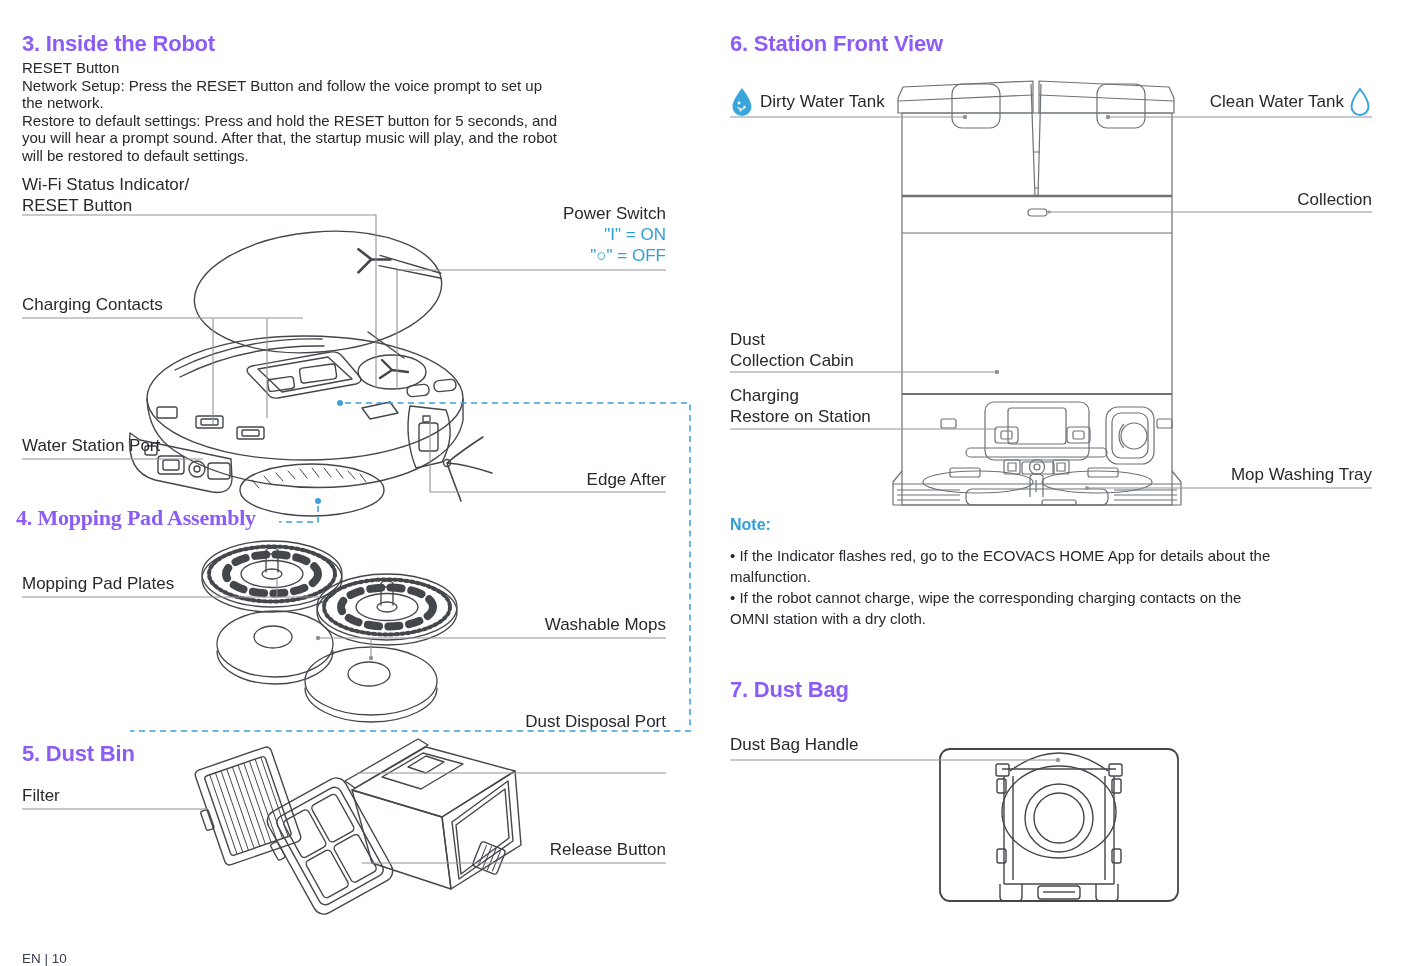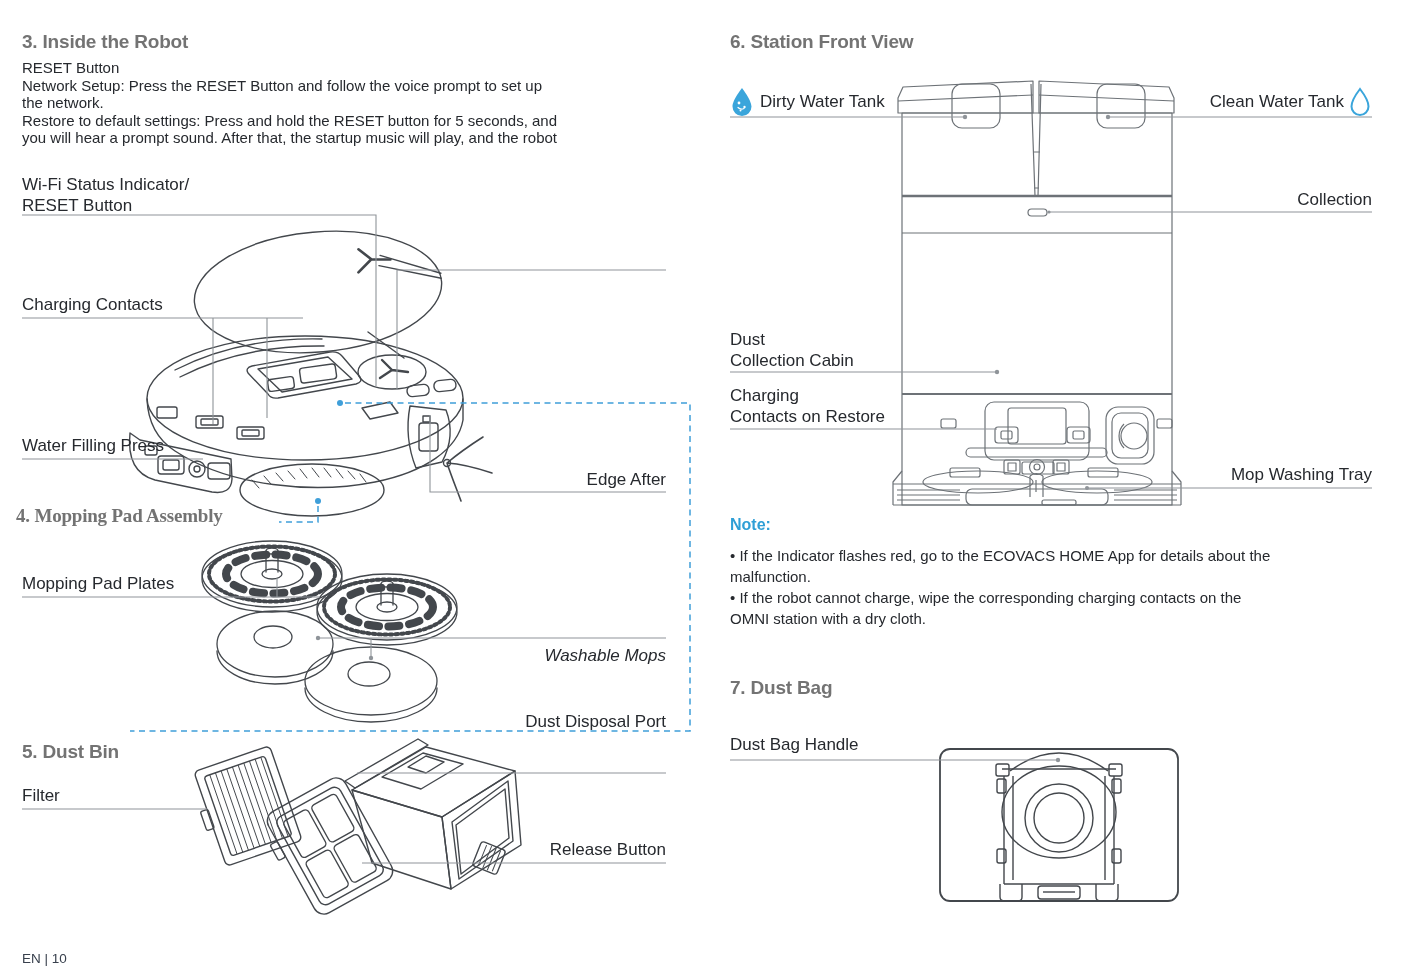--- a/index.html
+++ b/index.html
@@ -1,19 +1,19 @@
 <!DOCTYPE html>
 <html><head>
 <meta charset="utf-8">
 <style>
   html,body{margin:0;padding:0;background:#ffffff;}
   #page{position:relative;width:1404px;height:966px;background:#fff;overflow:hidden;
         font-family:"Liberation Sans","DejaVu Sans",sans-serif;color:#26292e;}
   .abs{position:absolute;white-space:nowrap;}
-  .h{font-size:19px;font-weight:bold;color:#737373;letter-spacing:-0.2px;}
+  .h{font-size:22px;font-weight:bold;color:#8b5cf6;letter-spacing:-0.2px;}
   .t{font-size:17px;color:#26292e;}
   .lh21{line-height:21px;}
   .ra{text-align:right;}
   .blue{color:#2f9fd6;}
   .note-title{font-size:16px;font-weight:bold;color:#2f9fd6;}
   .bodyline{font-size:15px;line-height:17.6px;color:#26292e;}
   .noteline{font-size:15px;line-height:21px;color:#26292e;}
   .footer{font-size:13.5px;color:#38404d;}
   svg.layer{position:absolute;left:0;top:0;}
   .icon{position:absolute;}
@@ -249,35 +249,41 @@
     <circle cx="318" cy="501" r="3" fill="#3f9fd9"></circle>
   </svg>
 
   <div class="abs h" style="left:22px;top:31px;">3. Inside the Robot</div>
   <div class="abs" style="left:22px;top:59px;">
     <div class="bodyline">RESET Button</div>
     <div class="bodyline">Network Setup: Press the RESET Button and follow the voice prompt to set up</div>
     <div class="bodyline">the network.</div>
     <div class="bodyline">Restore to default settings: Press and hold the RESET button for 5 seconds, and</div>
     <div class="bodyline">you will hear a prompt sound. After that, the startup music will play, and the robot</div>
+    <div class="bodyline">will be restored to default settings.</div>
   </div>
 
   <div class="abs t lh21" style="left:22px;top:174px;">
     <div>Wi-Fi Status Indicator/</div>
     <div>RESET Button</div>
   </div>
 
+  <div class="abs t lh21 ra" style="right:738px;top:203px;">
+    <div>Power Switch</div>
+    <div class="blue">"I" = ON</div>
+    <div class="blue">"○" = OFF</div>
+  </div>
 
   <div class="abs t" style="left:22px;top:295px;">Charging Contacts</div>
-  <div class="abs t" style="left:22px;top:436px;">Water Filling Press</div>
+  <div class="abs t" style="left:22px;top:436px;">Water Station Port</div>
   <div class="abs t ra" style="right:738px;top:470px;">Edge After</div>
 
   <div class="abs h" style="left:16px;top:505px;font-family:Liberation Serif, serif;">4. Mopping Pad Assembly</div>
   <div class="abs t" style="left:22px;top:574px;">Mopping Pad Plates</div>
-  <div class="abs t ra" style="right:738px;top:646px;font-style:italic;">Washable Mops</div>
+  <div class="abs t ra" style="right:738px;top:615px;">Washable Mops</div>
 
   <div class="abs h" style="left:22px;top:720px;margin-top:21px;">5. Dust Bin</div>
   <div class="abs t ra" style="right:738px;top:712px;">Dust Disposal Port</div>
   <div class="abs t" style="left:22px;top:786px;">Filter</div>
   <div class="abs t ra" style="right:738px;top:840px;">Release Button</div>
 
   <div class="abs h" style="left:730px;top:31px;">6. Station Front View</div>
 
   <span class="icon" style="left:730px;top:87px;">
     <svg width="24" height="30" viewBox="0 0 24 30">
@@ -299,21 +305,21 @@
 
   <div class="abs t ra" style="right:32px;top:190px;">Collection</div>
 
   <div class="abs t lh21" style="left:730px;top:329px;">
     <div>Dust</div>
     <div>Collection Cabin</div>
   </div>
 
   <div class="abs t lh21" style="left:730px;top:385px;">
     <div>Charging</div>
-    <div>Contacts on Restore</div>
+    <div>Restore on Station</div>
   </div>
 
   <div class="abs t ra" style="right:32px;top:465px;">Mop Washing Tray</div>
 
   <div class="abs note-title" style="left:730px;top:516px;">Note:</div>
   <div class="abs" style="left:730px;top:545px;">
     <div class="noteline">• If the Indicator flashes red, go to the ECOVACS HOME App for details about the</div>
     <div class="noteline">malfunction.</div>
     <div class="noteline">• If the robot cannot charge, wipe the corresponding charging contacts on the</div>
     <div class="noteline">OMNI station with a dry cloth.</div>

